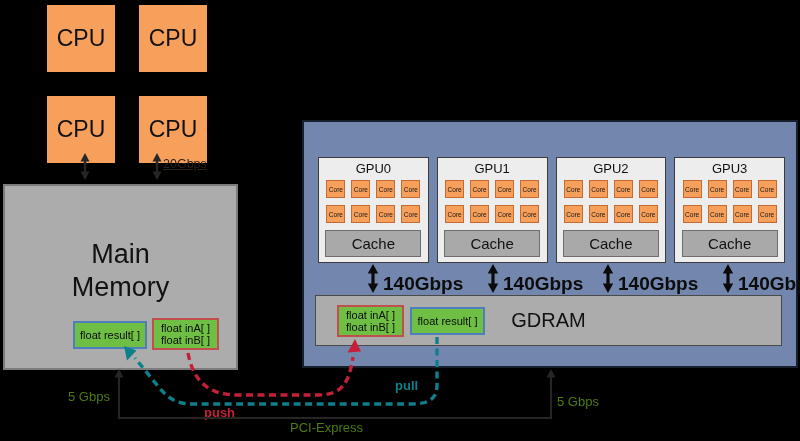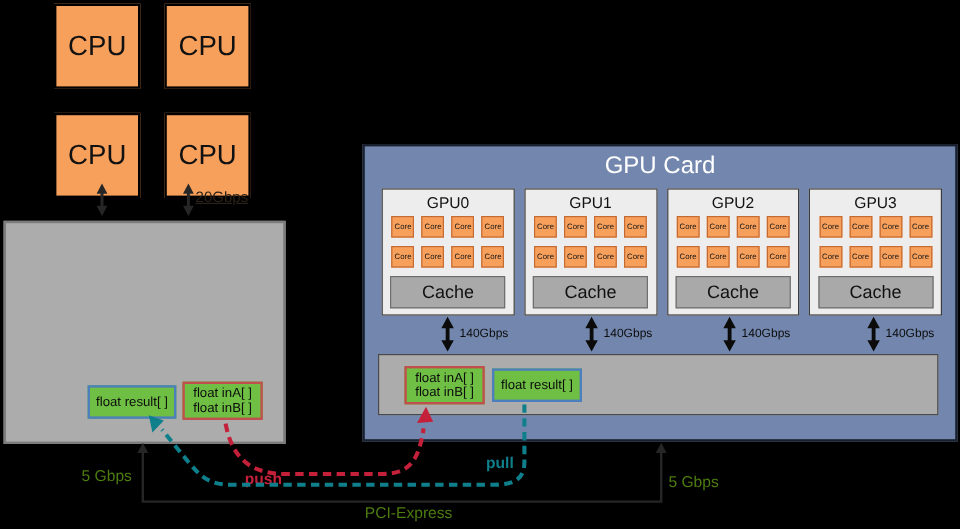--- a/index.html
+++ b/index.html
@@ -45,50 +45,53 @@
     box-sizing:border-box;display:flex;align-items:center;justify-content:center;
     font-size:15px;color:#111;}
 
   
   .gdram{left:11px;top:173px;width:467px;height:51px;background:#acacac;
     border:1.5px solid #4a4a4a;box-sizing:border-box;}
   .gdram-title{left:0;top:13px;width:100%;text-align:center;font-size:20px;color:#111;}
 
   
   .faint{color:#4d7c0f;font-size:13px;}
-  .bus-label{color:#0c0c0c;font-size:10px;}
+  .bus-label{color:#0c0c0c;font-size:19px;font-weight:bold;}
   .push-label{color:#c5203a;font-size:13px;font-weight:700;}
   .pull-label{color:#0f7f8b;font-size:13px;font-weight:700;}
 
   svg.overlay{position:absolute;left:0;top:0;pointer-events:none;}
 </style>
 </head>
 <body>
 
 <div class="abs cpu-grid">
   <div class="cpu-box">CPU</div>
   <div class="cpu-box">CPU</div>
   <div class="cpu-box">CPU</div>
   <div class="cpu-box">CPU</div>
 </div>
 
 <div class="abs faint" style="left:163px;top:157px;font-size:12.5px;color:#2a2118;text-decoration:underline;">20Gbps</div>
 
 <div class="abs main-memory">
+  <div class="abs mm-title">
+    <div>Main</div>
+    <div>Memory</div>
+  </div>
   <div class="abs chip blue" style="left:68px;top:135px;width:74px;height:28px;">
     <span>float result[ ]</span>
   </div>
   <div class="abs chip red" style="left:147px;top:132px;width:67px;height:32px;">
     <span>float inA[ ]</span>
     <span>float inB[ ]</span>
   </div>
 </div>
 
 <div class="abs gpu-card">
-  <div class="abs gpu-card-title">GPU Card</div>
 
   <div class="abs gpu-row">
 
     <div class="gpu-unit">
       <div class="gpu-name">GPU0</div>
       <div class="core-grid">
         <div class="core">Core</div>
         <div class="core">Core</div>
         <div class="core">Core</div>
         <div class="core">Core</div>
@@ -145,36 +148,37 @@
       <div class="cache">Cache</div>
     </div>
   </div>
 
   <div class="abs bus-label" style="left:79px;top:151px;">140Gbps</div>
   <div class="abs bus-label" style="left:199px;top:151px;">140Gbps</div>
   <div class="abs bus-label" style="left:314px;top:151px;">140Gbps</div>
   <div class="abs bus-label" style="left:434px;top:151px;">140Gbps</div>
 
   <div class="abs gdram">
+    <div class="abs gdram-title">GDRAM</div>
     <div class="abs chip red" style="left:21px;top:9px;width:67px;height:32px;">
       <span>float inA[ ]</span>
       <span>float inB[ ]</span>
     </div>
     <div class="abs chip blue" style="left:94px;top:11px;width:75px;height:28px;">
       <span>float result[ ]</span>
     </div>
   </div>
 </div>
 
 <div class="abs faint" style="left:68px;top:389px;">5 Gbps</div>
 <div class="abs faint" style="left:557px;top:394px;">5 Gbps</div>
-<div class="abs faint" style="left:304px;top:420px;">PCI-Express</div>
-
-<div class="abs push-label" style="left:204px;top:369px;margin-top:22px;">push</div>
-<div class="abs pull-label" style="left:405px;top:378px;">pull</div>
+<div class="abs faint" style="left:290px;top:420px;">PCI-Express</div>
+
+<div class="abs push-label" style="left:204px;top:383px;margin-top:22px;">push</div>
+<div class="abs pull-label" style="left:395px;top:378px;">pull</div>
 
 <svg class="overlay" width="800" height="441" viewBox="0 0 800 441">
 
   <g stroke="#262626" fill="#262626">
     <line x1="85" y1="160" x2="85" y2="173" stroke-width="2.5"></line>
     <polygon points="85,153 80.5,161.5 89.5,161.5" stroke="none"></polygon>
     <polygon points="85,180 80.5,171.5 89.5,171.5" stroke="none"></polygon>
     <line x1="157" y1="160" x2="157" y2="173" stroke-width="2.5"></line>
     <polygon points="157,153 152.5,161.5 161.5,161.5" stroke="none"></polygon>
     <polygon points="157,180 152.5,171.5 161.5,171.5" stroke="none"></polygon>

